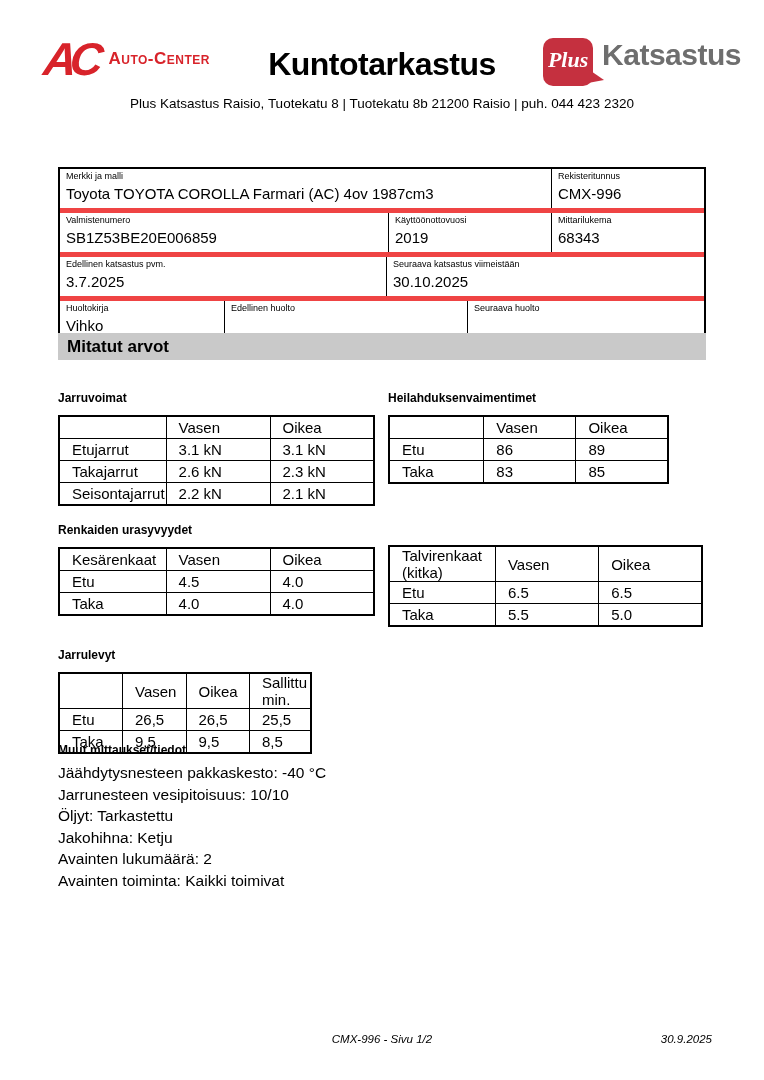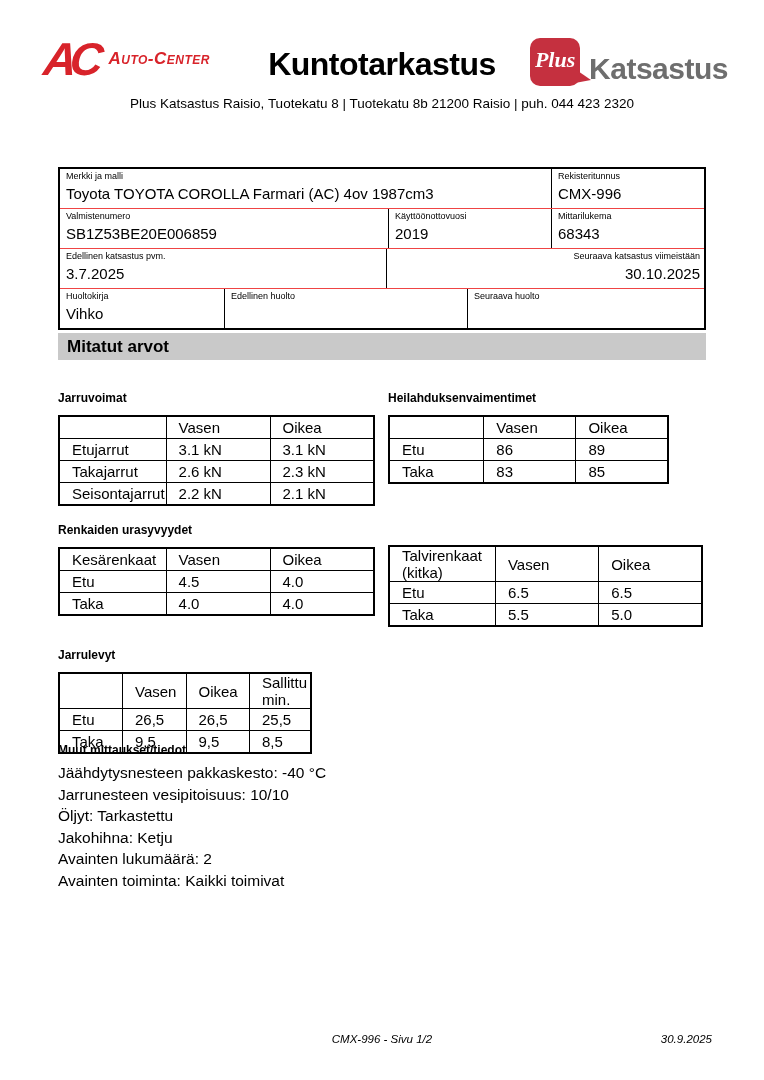--- a/index.html
+++ b/index.html
@@ -8,38 +8,38 @@
     --katsastus-gray:#6e6e6e;
     --section-bar-gray:#c9c9c9;
   }
   html,body{margin:0;padding:0;background:#fff;}
   body{width:764px;height:1080px;font-family:"Liberation Sans",sans-serif;color:#000;overflow:hidden;}
   .page{position:relative;width:764px;height:1080px;background:#fff;}
 
   
   .ac-logo{position:absolute;left:44px;top:36px;display:flex;align-items:center;color:var(--brand-red);}
   .ac-monogram{font-size:46px;font-weight:bold;font-style:italic;letter-spacing:-7px;line-height:46px;transform:skewX(-6deg);}
-  .ac-name{font-size:17px;font-weight:bold;font-style:italic;font-variant:small-caps;margin-left:12px;letter-spacing:.5px;}
+  .ac-name{font-size:17px;font-weight:bold;font-variant:small-caps;margin-left:12px;letter-spacing:.5px;}
   .doc-title{position:absolute;left:0;right:0;top:46px;text-align:center;font-size:32px;font-weight:bold;letter-spacing:-.5px;}
-  .plus-logo{position:absolute;right:36px;top:38px;display:flex;align-items:flex-end;}
+  .plus-logo{position:absolute;right:23px;top:38px;display:flex;align-items:flex-start;}
   .plus-badge{position:relative;width:50px;height:48px;background:var(--plus-red);border-radius:10px;flex:0 0 auto;}
   .plus-badge .plus-word{position:absolute;left:4px;top:9px;width:42px;text-align:center;color:#fff;font-family:"Liberation Serif",serif;font-style:italic;font-weight:bold;font-size:22px;}
   .plus-tail{position:absolute;right:-11px;bottom:3px;width:0;height:0;border-left:16px solid var(--plus-red);border-top:11px solid transparent;border-bottom:3px solid transparent;}
   .katsastus-word{font-size:30px;font-weight:bold;color:var(--katsastus-gray);margin-left:9px;letter-spacing:-.5px;}
   .address-line{position:absolute;left:0;right:0;top:96px;text-align:center;font-size:13.5px;}
 
   
   .section-bar{position:absolute;left:58px;width:648px;height:27px;background:var(--section-bar-gray);
     font-size:17px;font-weight:bold;line-height:27px;padding-left:9px;box-sizing:border-box;}
   .bar-general{top:128px;}
   .bar-measured{top:333px;}
 
   
   .vinfo{position:absolute;left:58px;top:167px;width:648px;border:2px solid #000;box-sizing:border-box;}
-  .vrow{display:flex;border-bottom:1px solid #ef4444;min-height:39px;}
+  .vrow{display:flex;border-bottom:5px solid #ef4444;min-height:39px;}
   .vrow:last-child{border-bottom:none;}
   .vcell{border-right:1px solid #000;box-sizing:border-box;padding:2px 4px 2px 6px;overflow:hidden;}
   .vcell:last-child{border-right:none;}
   .vlabel{font-size:9px;line-height:11px;}
   .vvalue{font-size:15px;line-height:19px;margin-top:2px;min-height:19px;white-space:nowrap;}
 
   
   .mblock{position:absolute;}
   .mcaption{font-size:12px;font-weight:bold;margin-bottom:10px;}
   table.mtable{border-collapse:collapse;table-layout:fixed;width:100%;border:2px solid #000;}
@@ -107,21 +107,21 @@
       <div class="vcell" style="flex:1;">
         <div class="vlabel">Mittarilukema</div>
         <div class="vvalue">68343</div>
       </div>
     </div>
     <div class="vrow">
       <div class="vcell" style="flex:0 0 327px;">
         <div class="vlabel">Edellinen katsastus pvm.</div>
         <div class="vvalue">3.7.2025</div>
       </div>
-      <div class="vcell" style="flex:1;text-align:right;">
+      <div class="vcell" style="flex:1;">
         <div class="vlabel">Seuraava katsastus viimeistään</div>
         <div class="vvalue">30.10.2025</div>
       </div>
     </div>
     <div class="vrow">
       <div class="vcell" style="flex:0 0 165px;">
         <div class="vlabel">Huoltokirja</div>
         <div class="vvalue">Vihko</div>
       </div>
       <div class="vcell" style="flex:0 0 243px;">

